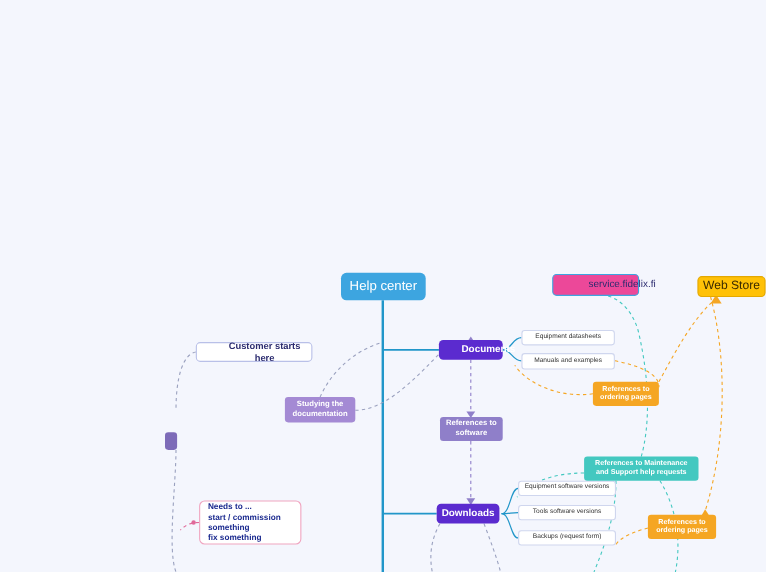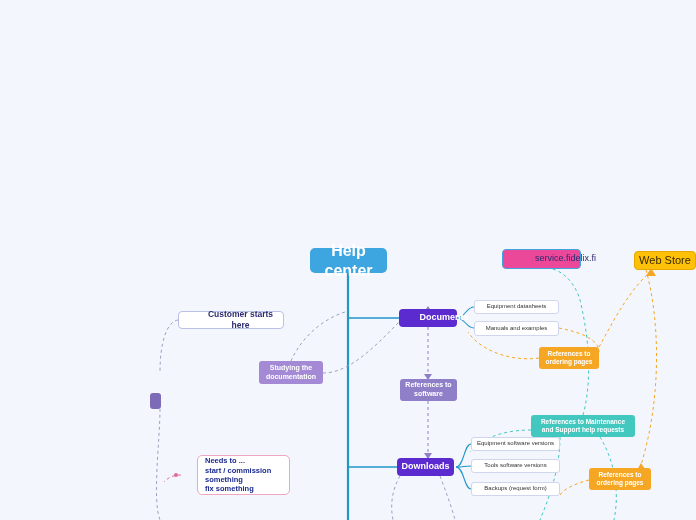--- a/index.html
+++ b/index.html
@@ -35,22 +35,22 @@
     align-items: center;
     justify-content: center;
     text-align: center;
     line-height: 1.25;
     white-space: pre-line;
   }
   
   .n-helpcenter {
     background: #3da5e0;
     color: #ffffff;
-    font-weight: bold;
-    font-size: 16px;
+    font-weight: normal;
+    font-size: 12px;
     border-radius: 5px;
   }
   .n-purple {
     background: #5b2bcf;
     color: #ffffff;
     font-weight: bold;
     font-size: 9px;
     border-radius: 4px;
   }
   .n-white {
@@ -191,21 +191,21 @@
 
   <div class="dot" style="left:174px; top:473px;"></div>
 
   <div class="node n-helpcenter" style="left:310px; top:248px; width:77px; height:25px;">Help center</div>
 
   <div class="node n-white" style="left:178px; top:311px; width:106px; height:18px;padding-left:19px;">Customer starts here</div>
 
   <div class="node n-lilac" style="left:259px; top:361px; width:64px; height:23px;">Studying the
 documentation</div>
 
-  <div class="node n-needs" style="left:181px; top:455px; width:93px; height:40px;margin-left:16px;">Needs to ...
+  <div class="node n-needs" style="left:181px; top:455px; width:93px; height:40px;">Needs to ...
 start / commission
 something
 fix something</div>
 
   <div class="node n-chip" style="left:150px; top:393px; width:11px; height:16px;"></div>
 
   <div class="node n-purple" style="left:399px; top:309px; width:58px; height:18px;padding-left:32px;">Documents</div>
 
   <div class="node n-small-white" style="left:474px; top:300px; width:85px; height:14px;">Equipment datasheets</div>
 

